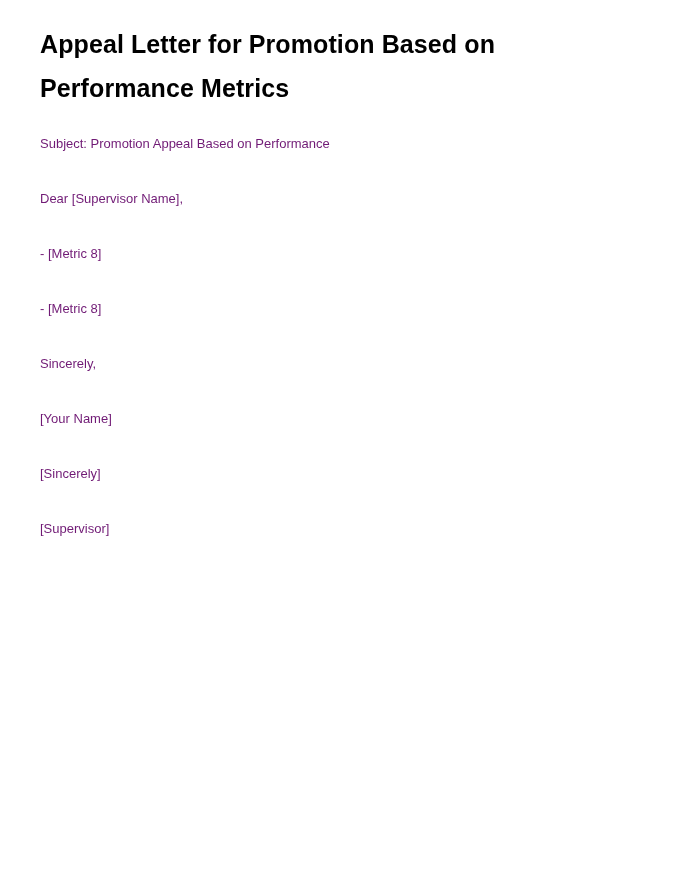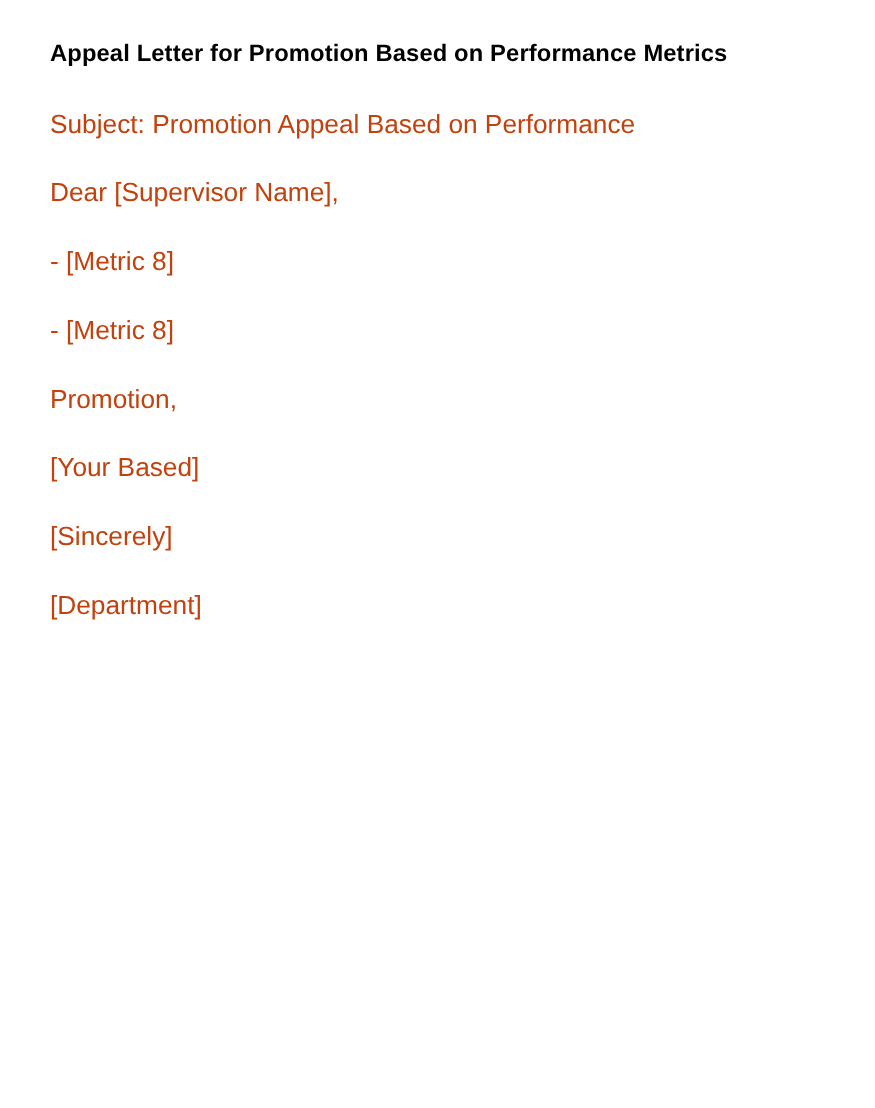--- a/index.html
+++ b/index.html
@@ -17,33 +17,33 @@
   .page {
     box-sizing: border-box;
     width: 700px;
     min-height: 886px;
     padding: 22px 40px 30px 40px;
     background: #ffffff;
   }
   h1.doc-title {
     margin: 0 0 16px 0;
     max-width: 560px;
-    font-size: 19px;
+    font-size: 25px;
     line-height: 44px;
     font-weight: 700;
     color: #000000;
     letter-spacing: 0.1px;
   }
   p.doc-para {
     margin: 0 0 20px 0;
     max-width: 600px;
-    font-size: 21px;
+    font-size: 13px;
     line-height: 35px;
     font-weight: 400;
-    color: #c2410c;
+    color: #701a75;
   }
   p.doc-para:last-child {
     margin-bottom: 0;
   }
 </style>
 </head>
 <body>
 
 <main class="page">
   <h1 class="doc-title">Appeal Letter for Promotion Based on Performance Metrics</h1>
@@ -52,20 +52,20 @@
 
   <p class="doc-para">Dear [Supervisor Name],</p>
 
 
   <p class="doc-para">- [Metric 8]</p>
 
   <p class="doc-para">- [Metric 8]</p>
 
 
 
-  <p class="doc-para">Promotion,</p>
+  <p class="doc-para">Sincerely,</p>
 
-  <p class="doc-para">[Your Based]</p>
+  <p class="doc-para">[Your Name]</p>
 
   <p class="doc-para">[Sincerely]</p>
 
-  <p class="doc-para">[Department]</p>
+  <p class="doc-para">[Supervisor]</p>
 </main>
 
 </body></html>

